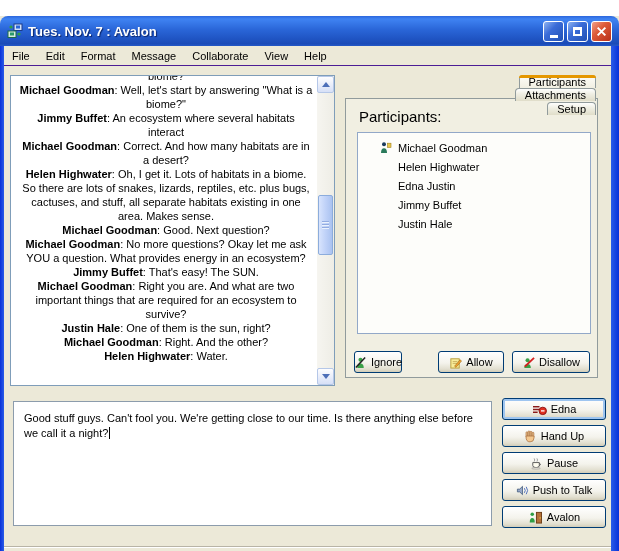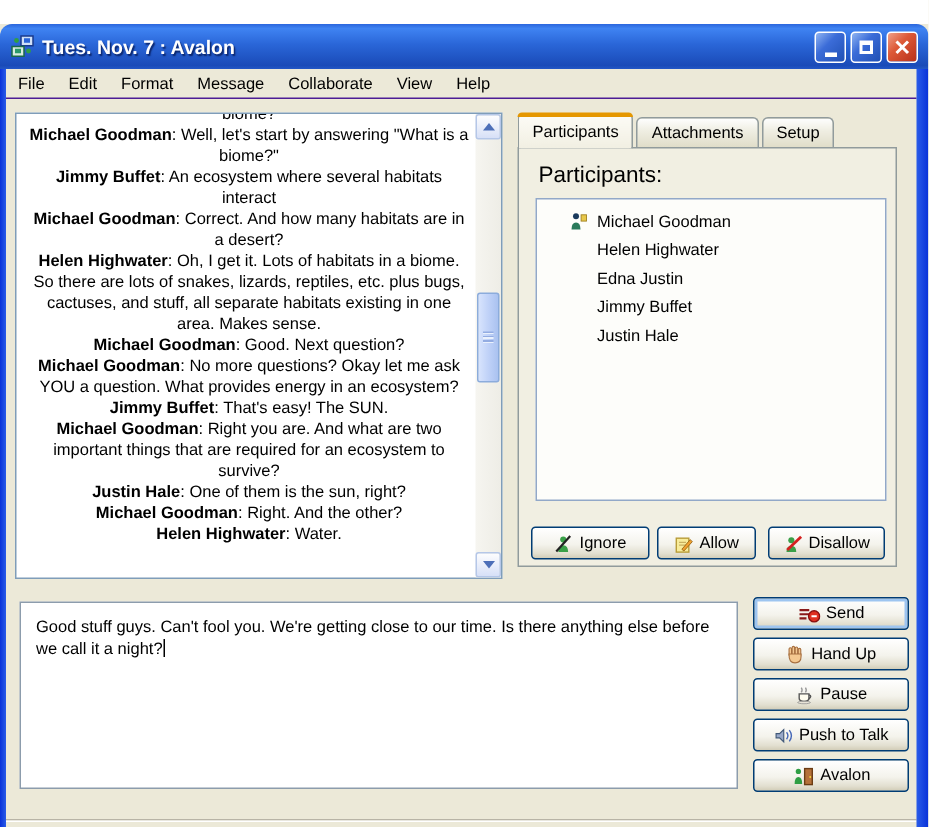--- a/index.html
+++ b/index.html
@@ -75,21 +75,21 @@
     background:linear-gradient(90deg,#d8e4fd,#c0d2f8 50%,#aac2f0);
     border:1px solid #8cacdc; border-radius:2px;
     display:flex; align-items:center; justify-content:center;
   }
   .grip { width:7px; height:8px;
     background:repeating-linear-gradient(180deg,#93ace2 0 1px,#eaf1fd 1px 2px,transparent 2px 3px); }
 
   
   .tabstrip {
     position:absolute; left:345px; top:59px; width:253px; height:24px;
-    display:flex; align-items:flex-end; z-index:2;
+    display:flex; align-items:flex-end; z-index:2;flex-direction:column;
   }
   .tab {
     height:20px; margin-bottom:1px; padding:0 9px;
     display:flex; align-items:center;
     font-size:11px; background:linear-gradient(180deg,#fefefe,#f0efe4 40%,#e0ddc9);
     border:1px solid #919b9c; border-bottom:none; border-radius:4px 4px 0 0;
     margin-right:2px; position:relative;
   }
   .tab.active {
     height:24px; margin-bottom:0;
@@ -123,21 +123,21 @@
     position:absolute; height:22px;
     border:1px solid #003c74; border-radius:3px;
     background:linear-gradient(180deg,#ffffff 0%,#f4f3ec 55%,#e2dfd0 85%,#d2cdb8 100%);
     font-family:"Liberation Sans",sans-serif; font-size:11px; color:#000;
     display:flex; align-items:center; justify-content:center; gap:4px;
     cursor:default;
   }
   .xpbtn svg { flex:0 0 auto; }
   .xpbtn.default { box-shadow:inset 0 0 0 2px #9ec5f0; }
 
-  .btn-ignore   { left:8px;   width:79px; top:0; }
+  .btn-ignore   { left:8px;   width:48px; top:0; }
   .btn-allow    { left:92px;  width:66px; top:0; }
   .btn-disallow { left:166px; width:78px; top:0; }
 
   .btn-send   { left:502px; top:382px; width:104px; }
   .btn-hand   { left:502px; top:409px; width:104px; }
   .btn-pause  { left:502px; top:436px; width:104px; }
   .btn-ptt    { left:502px; top:463px; width:104px; }
   .btn-invite { left:502px; top:490px; width:104px; }
 
   
@@ -339,21 +339,21 @@
   </div>
 
   <div class="xpbtn default btn-send">
     <svg width="15" height="13" viewBox="0 0 16 14">
       <line x1="1" y1="4" x2="8" y2="4" stroke="#8a1a1a" stroke-width="1.6"></line>
       <line x1="1" y1="7" x2="8" y2="7" stroke="#8a1a1a" stroke-width="1.6"></line>
       <line x1="1" y1="10" x2="6" y2="10" stroke="#8a1a1a" stroke-width="1.6"></line>
       <circle cx="11.5" cy="8.5" r="4" fill="#e03020" stroke="#8a1010"></circle>
       <line x1="9.6" y1="8.5" x2="13.4" y2="8.5" stroke="#fff" stroke-width="1.4"></line>
     </svg>
-    <span>Send</span>
+    <span>Edna</span>
   </div>
   <div class="xpbtn btn-hand">
     <svg width="13" height="13" viewBox="0 0 14 14">
       <g fill="#f4c890" stroke="#a87040" stroke-width="0.8">
         <rect x="2.2" y="2" width="1.8" height="6" rx="0.9"></rect>
         <rect x="4.4" y="1" width="1.8" height="7" rx="0.9"></rect>
         <rect x="6.6" y="1.4" width="1.8" height="7" rx="0.9"></rect>
         <rect x="8.8" y="2.4" width="1.8" height="6" rx="0.9"></rect>
         <path d="M2.2 7 Q2 12.8 6.5 12.8 Q10.8 12.8 10.8 8.5 L10.8 6.5 L2.2 6.5 Z"></path>
       </g>

